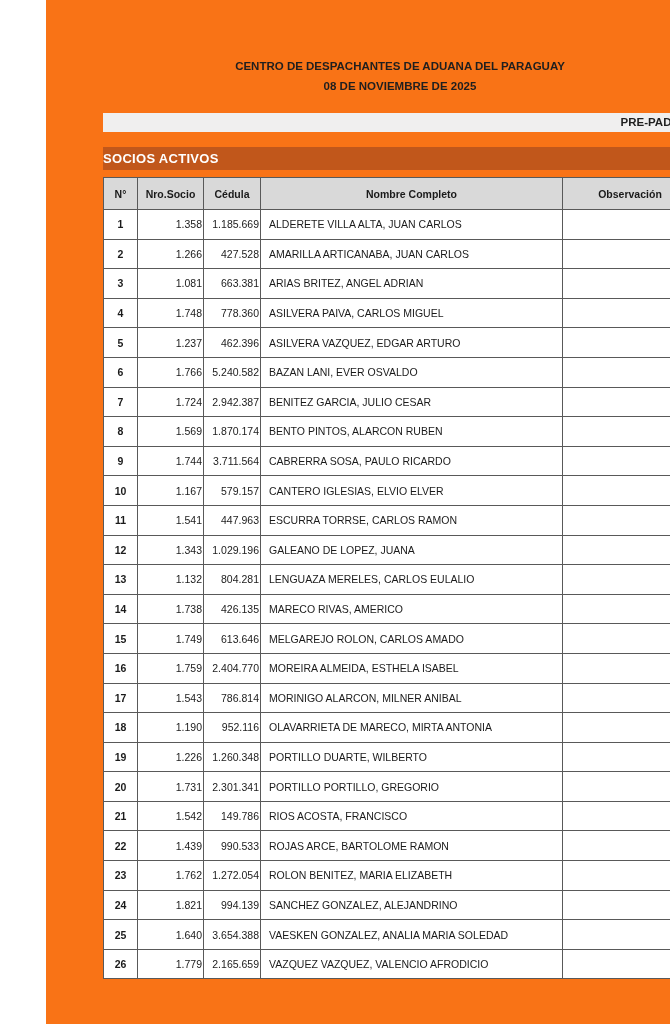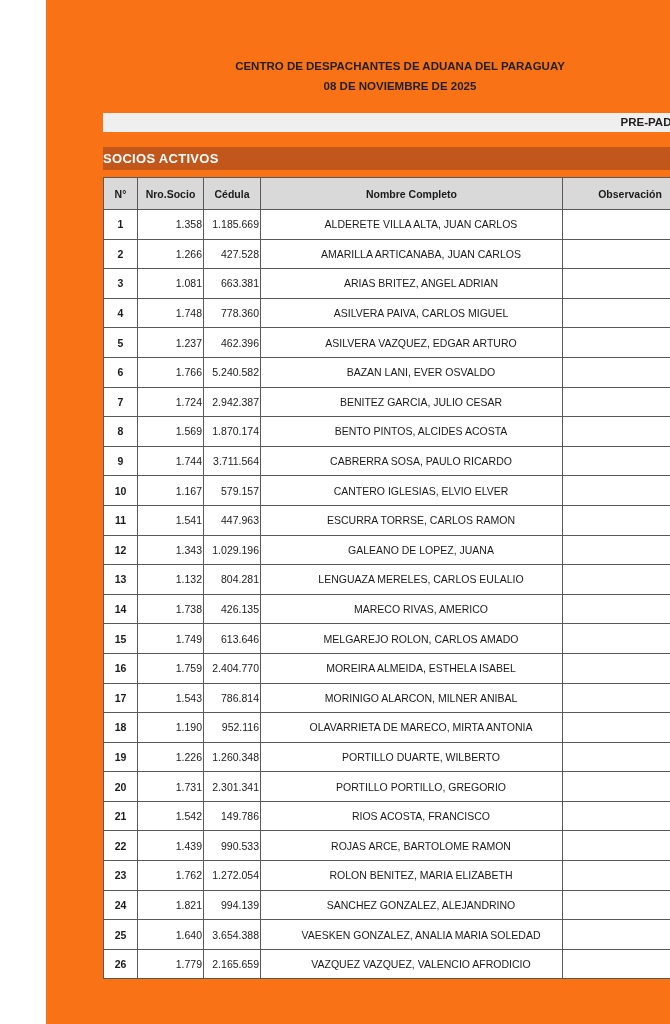--- a/index.html
+++ b/index.html
@@ -83,22 +83,22 @@
   }
   td.c-num {
     text-align: center;
     font-weight: bold;
   }
   td.c-socio, td.c-cedula {
     text-align: right;
     font-weight: normal;
   }
   td.c-nombre {
-    text-align: center;
-    padding-left: 20px;
+    text-align: left;
+    padding-left: 8px;
     font-weight: normal;
   }
   td.c-obs {
     text-align: left;
   }
 </style>
 </head>
 <body>
 
 <div class="page">
@@ -177,21 +177,21 @@
     <td class="c-num">7</td>
     <td class="c-socio">1.724</td>
     <td class="c-cedula">2.942.387</td>
     <td class="c-nombre">BENITEZ GARCIA, JULIO CESAR</td>
     <td class="c-obs"></td>
   </tr>
           <tr>
     <td class="c-num">8</td>
     <td class="c-socio">1.569</td>
     <td class="c-cedula">1.870.174</td>
-    <td class="c-nombre">BENTO PINTOS, ALCIDES ACOSTA</td>
+    <td class="c-nombre">BENTO PINTOS, ALARCON RUBEN</td>
     <td class="c-obs"></td>
   </tr>
           <tr>
     <td class="c-num">9</td>
     <td class="c-socio">1.744</td>
     <td class="c-cedula">3.711.564</td>
     <td class="c-nombre">CABRERRA SOSA, PAULO RICARDO</td>
     <td class="c-obs"></td>
   </tr>
           <tr>

